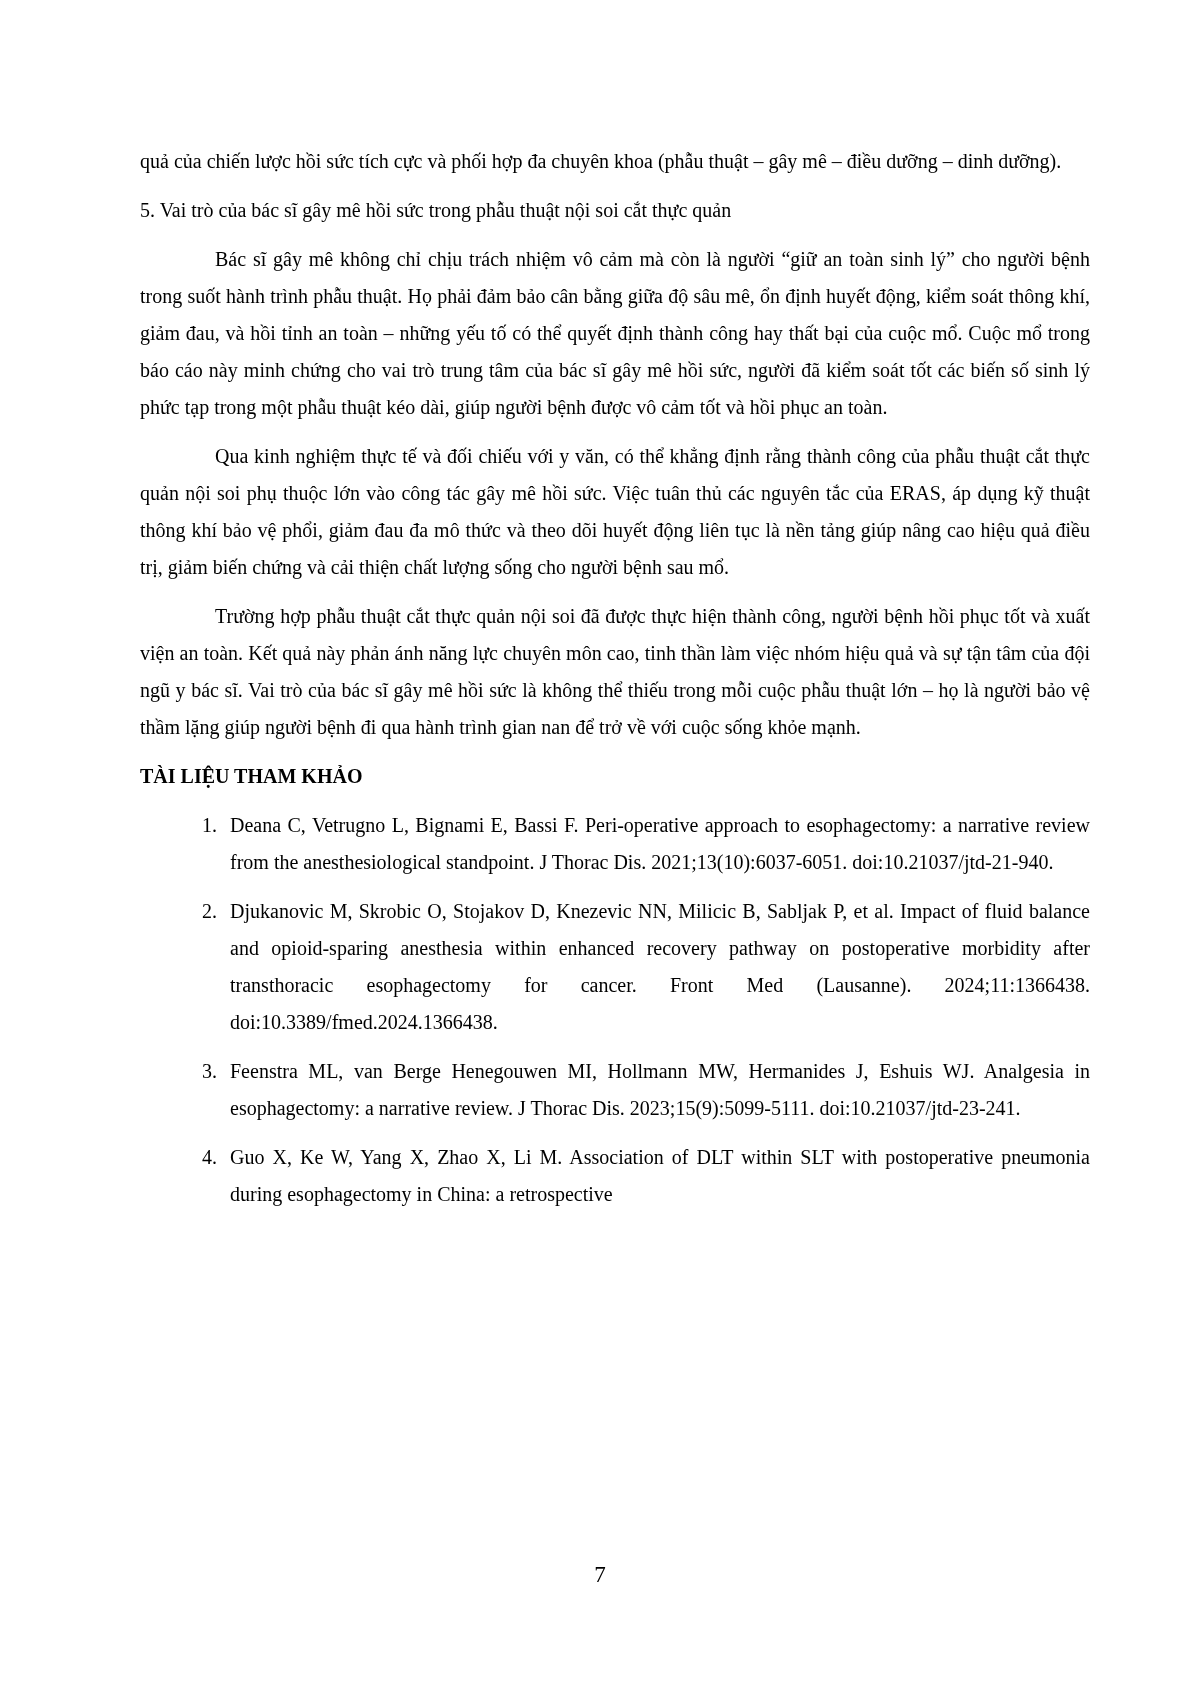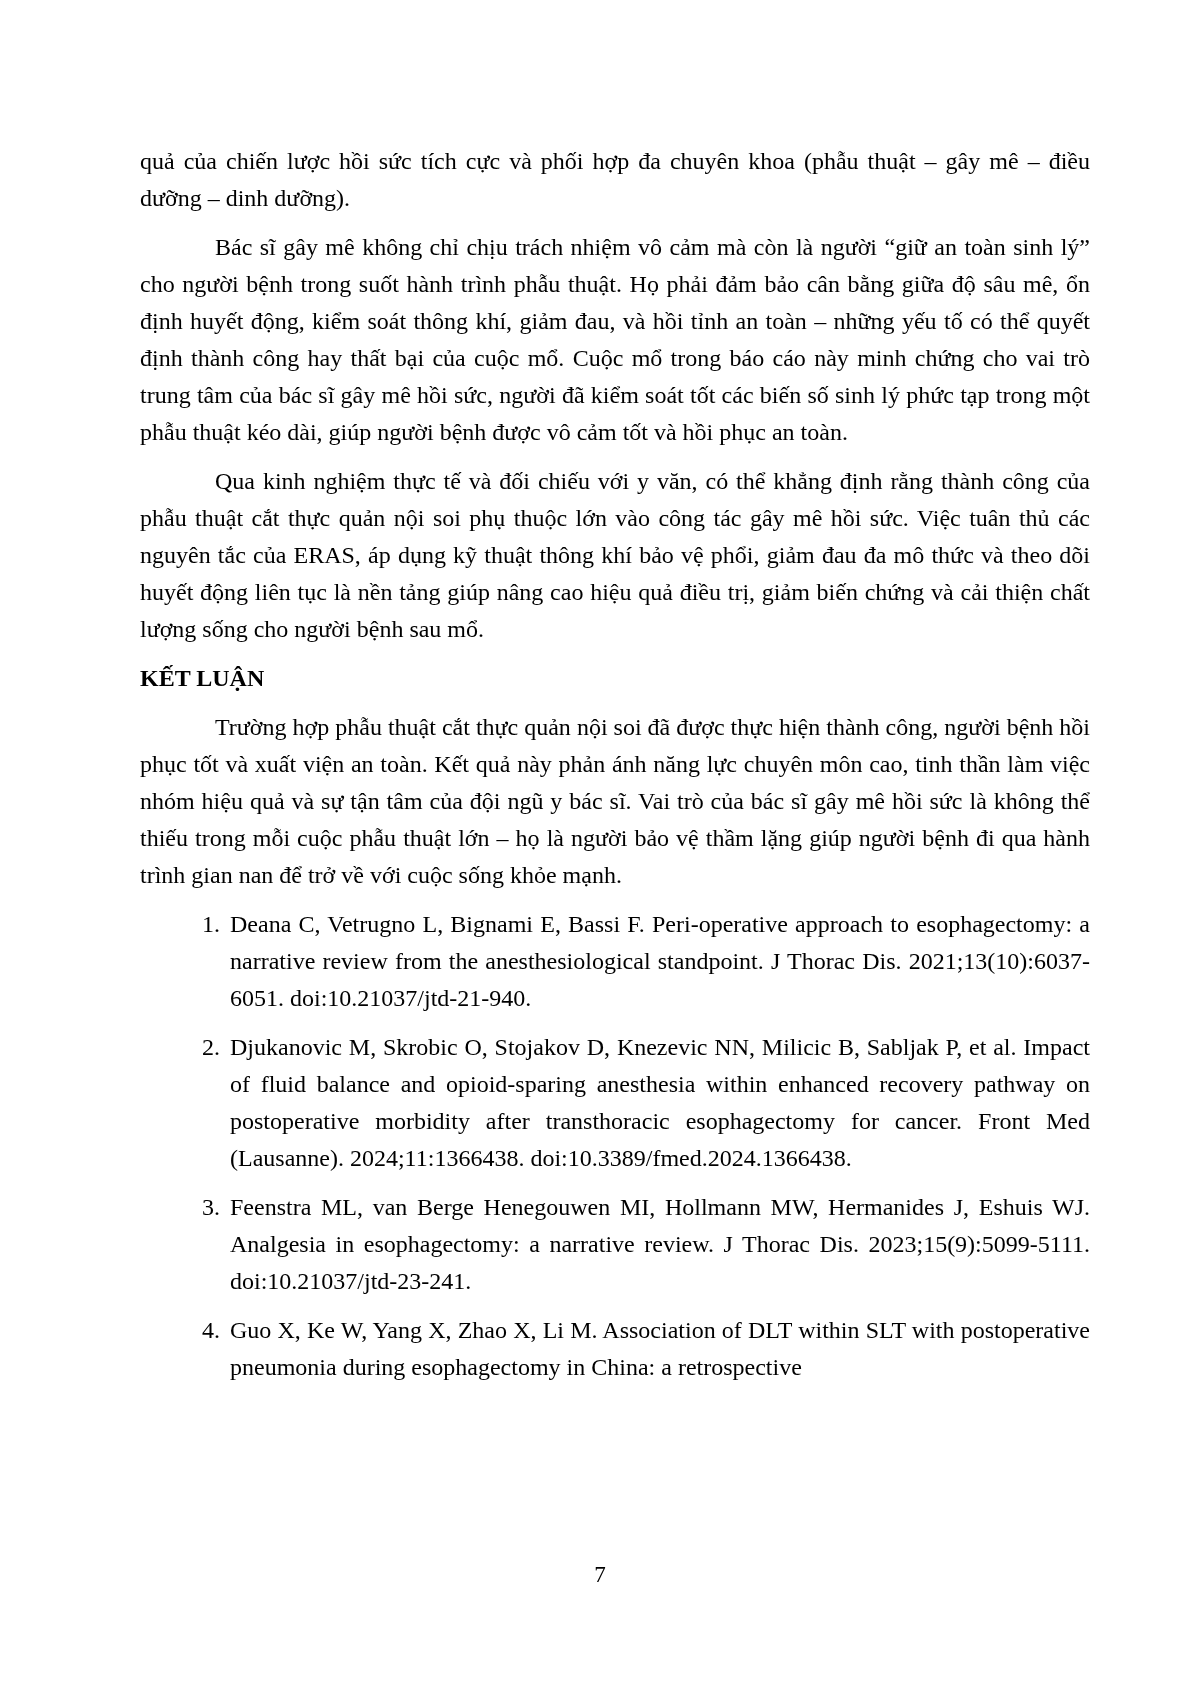--- a/index.html
+++ b/index.html
@@ -17,21 +17,21 @@
   .page {
     box-sizing: border-box;
     width: 1200px;
     height: 1697px;
     padding: 143px 110px 0 140px;
     position: relative;
     background: #ffffff;
     overflow: hidden;
   }
   .body-text, .heading, .references li {
-    font-size: 24px;
+    font-size: 20px;
     line-height: 37px;
   }
   .body-text {
     margin: 0 0 12px 0;
     text-align: justify;
   }
   .indent {
     text-indent: 75px;
   }
   .heading {
@@ -68,29 +68,30 @@
     line-height: 30px;
   }
 </style>
 </head>
 <body>
 
 <div class="page">
 
   <p class="body-text">quả của chiến lược hồi sức tích cực và phối hợp đa chuyên khoa (phẫu thuật – gây mê – điều dưỡng – dinh dưỡng).</p>
 
+  <h2 class="heading">5. Vai trò của bác sĩ gây mê hồi sức trong phẫu thuật nội soi cắt thực quản</h2>
 
   <p class="body-text indent">Bác sĩ gây mê không chỉ chịu trách nhiệm vô cảm mà còn là người “giữ an toàn sinh lý” cho người bệnh trong suốt hành trình phẫu thuật. Họ phải đảm bảo cân bằng giữa độ sâu mê, ổn định huyết động, kiểm soát thông khí, giảm đau, và hồi tỉnh an toàn – những yếu tố có thể quyết định thành công hay thất bại của cuộc mổ. Cuộc mổ trong báo cáo này minh chứng cho vai trò trung tâm của bác sĩ gây mê hồi sức, người đã kiểm soát tốt các biến số sinh lý phức tạp trong một phẫu thuật kéo dài, giúp người bệnh được vô cảm tốt và hồi phục an toàn.</p>
 
   <p class="body-text indent">Qua kinh nghiệm thực tế và đối chiếu với y văn, có thể khẳng định rằng thành công của phẫu thuật cắt thực quản nội soi phụ thuộc lớn vào công tác gây mê hồi sức. Việc tuân thủ các nguyên tắc của ERAS, áp dụng kỹ thuật thông khí bảo vệ phổi, giảm đau đa mô thức và theo dõi huyết động liên tục là nền tảng giúp nâng cao hiệu quả điều trị, giảm biến chứng và cải thiện chất lượng sống cho người bệnh sau mổ.</p>
 
-  <h2 class="heading bold">KẾT LUẬN</h2>
 
   <p class="body-text indent">Trường hợp phẫu thuật cắt thực quản nội soi đã được thực hiện thành công, người bệnh hồi phục tốt và xuất viện an toàn. Kết quả này phản ánh năng lực chuyên môn cao, tinh thần làm việc nhóm hiệu quả và sự tận tâm của đội ngũ y bác sĩ. Vai trò của bác sĩ gây mê hồi sức là không thể thiếu trong mỗi cuộc phẫu thuật lớn – họ là người bảo vệ thầm lặng giúp người bệnh đi qua hành trình gian nan để trở về với cuộc sống khỏe mạnh.</p>
 
+  <h2 class="heading bold">TÀI LIỆU THAM KHẢO</h2>
 
   <ol class="references">
     <li>
       <span class="ref-num">1.</span>
       <span class="ref-text">Deana C, Vetrugno L, Bignami E, Bassi F. Peri-operative approach to esophagectomy: a narrative review from the anesthesiological standpoint. J Thorac Dis. 2021;13(10):6037-6051. doi:10.21037/jtd-21-940.</span>
     </li>
     <li>
       <span class="ref-num">2.</span>
       <span class="ref-text">Djukanovic M, Skrobic O, Stojakov D, Knezevic NN, Milicic B, Sabljak P, et al. Impact of fluid balance and opioid-sparing anesthesia within enhanced recovery pathway on postoperative morbidity after transthoracic esophagectomy for cancer. Front Med (Lausanne). 2024;11:1366438. doi:10.3389/fmed.2024.1366438.</span>
     </li>

